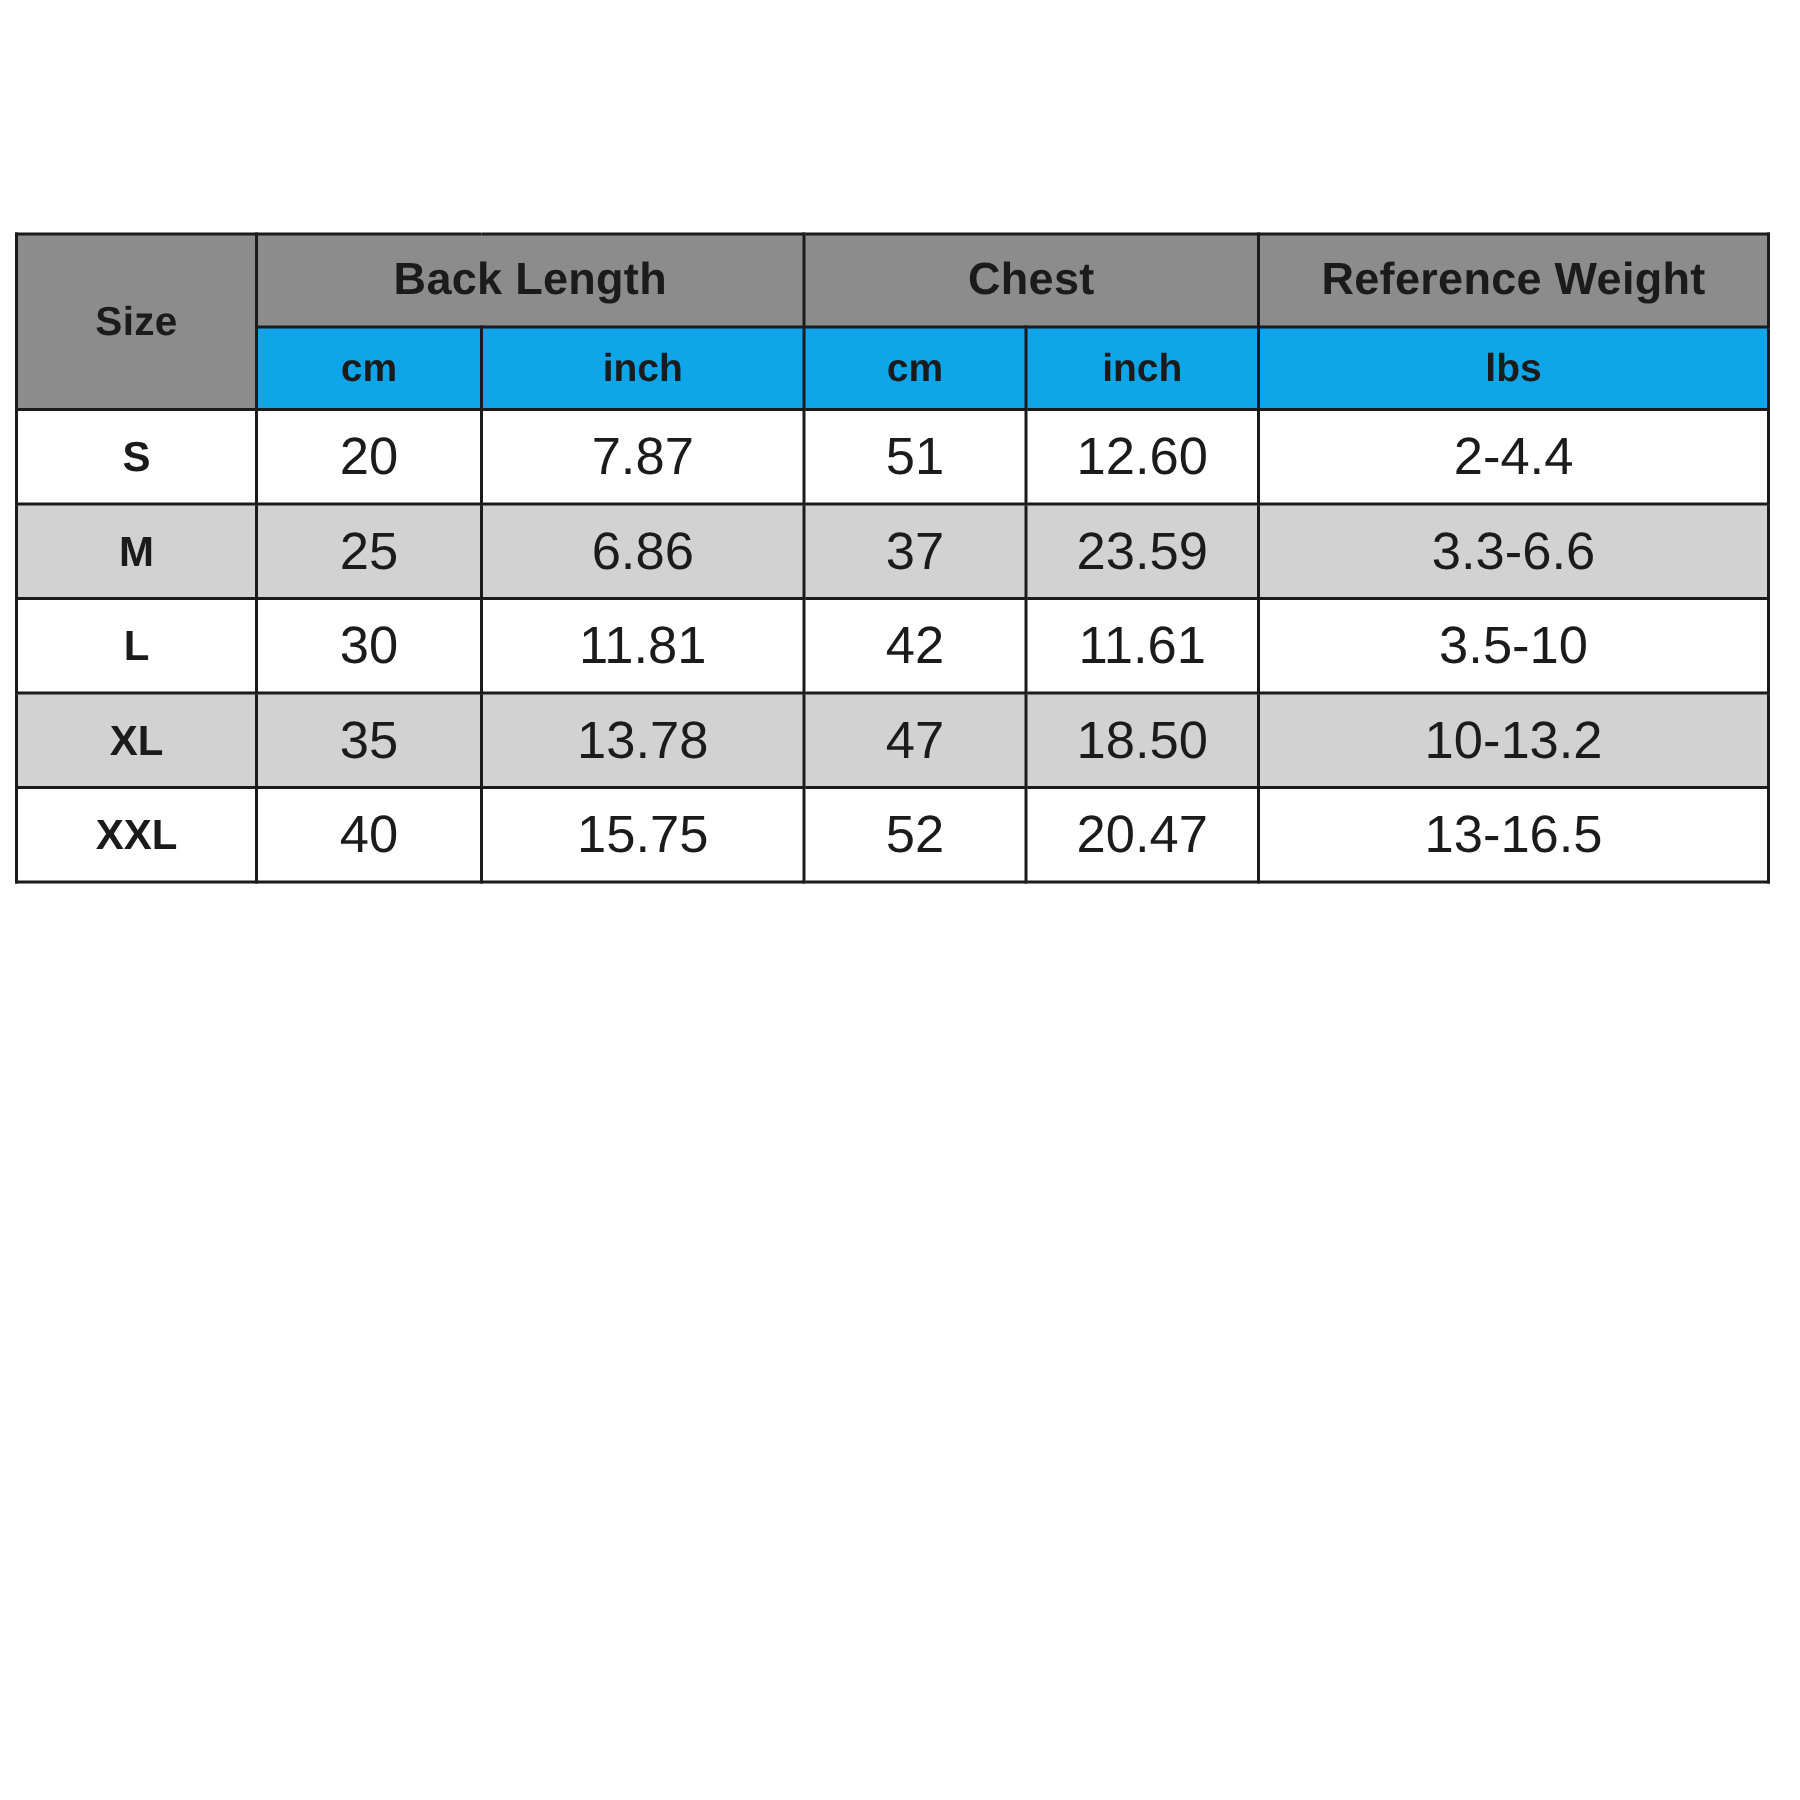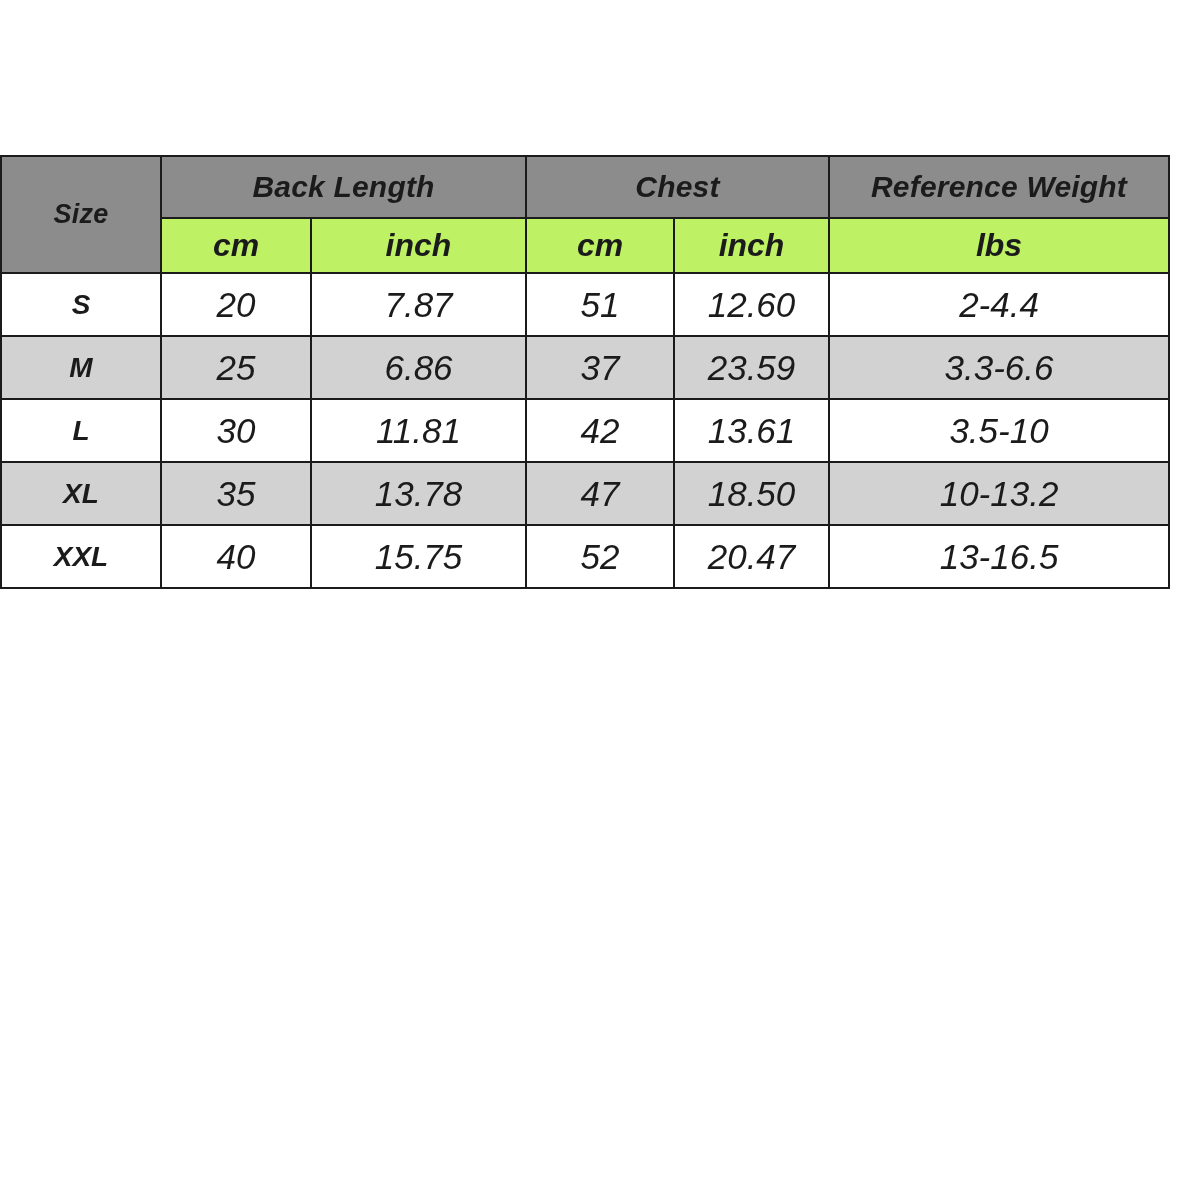--- a/index.html
+++ b/index.html
@@ -12,24 +12,23 @@
   }
   #page {
     position: relative;
     width: 1200px;
     height: 1200px;
     background: #ffffff;
     overflow: hidden;
   }
   .table-wrap {
     position: absolute;
-    left: 0;
+    left: 10px;
     top: 155px;
     width: 1024px;
-    font-style: italic;
   }
   table.size-chart {
     border-collapse: collapse;
     table-layout: fixed;
     width: 1168px;
     border: 2px solid #1b1b1b;
   }
   table.size-chart td,
   table.size-chart th {
     border: 2px solid #1b1b1b;
@@ -40,22 +39,22 @@
   }
   
   .hdr-group {
     background: #8c8c8c;
     font-size: 30px;
     font-weight: bold;
     height: 62px;
     letter-spacing: 0.2px;
   }
   .hdr-unit {
-    background: #bef264;
-    font-size: 32px;
+    background: #0ea5e9;
+    font-size: 26px;
     font-weight: bold;
     height: 55px;
   }
   .hdr-size {
     background: #8c8c8c;
     font-size: 27px;
     font-weight: bold;
   }
   
   tbody tr {
@@ -128,21 +127,21 @@
           <td class="val-cell">6.86</td>
           <td class="val-cell">37</td>
           <td class="val-cell">23.59</td>
           <td class="val-cell">3.3-6.6</td>
         </tr>
         <tr class="row-white">
           <td class="size-cell">L</td>
           <td class="val-cell">30</td>
           <td class="val-cell">11.81</td>
           <td class="val-cell">42</td>
-          <td class="val-cell">13.61</td>
+          <td class="val-cell">11.61</td>
           <td class="val-cell">3.5-10</td>
         </tr>
         <tr class="row-gray">
           <td class="size-cell">XL</td>
           <td class="val-cell">35</td>
           <td class="val-cell">13.78</td>
           <td class="val-cell">47</td>
           <td class="val-cell">18.50</td>
           <td class="val-cell">10-13.2</td>
         </tr>

